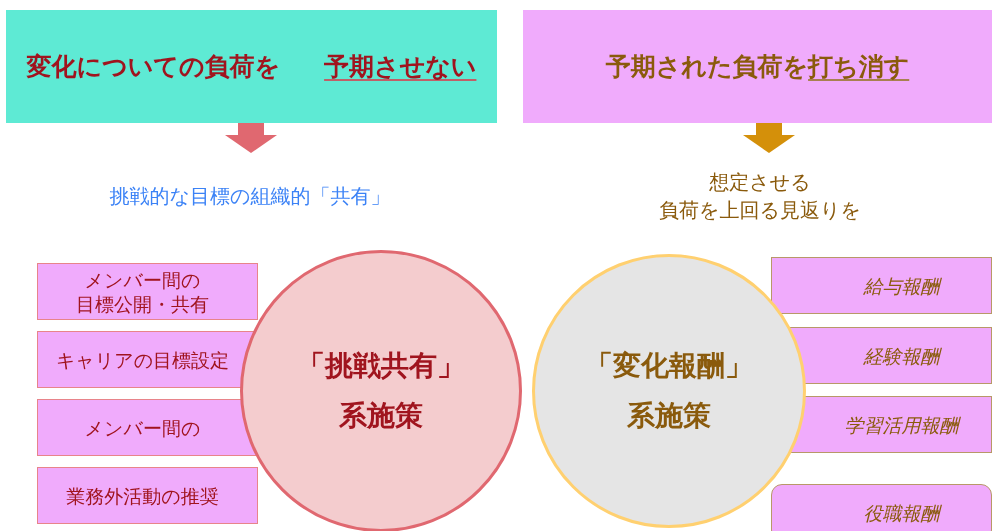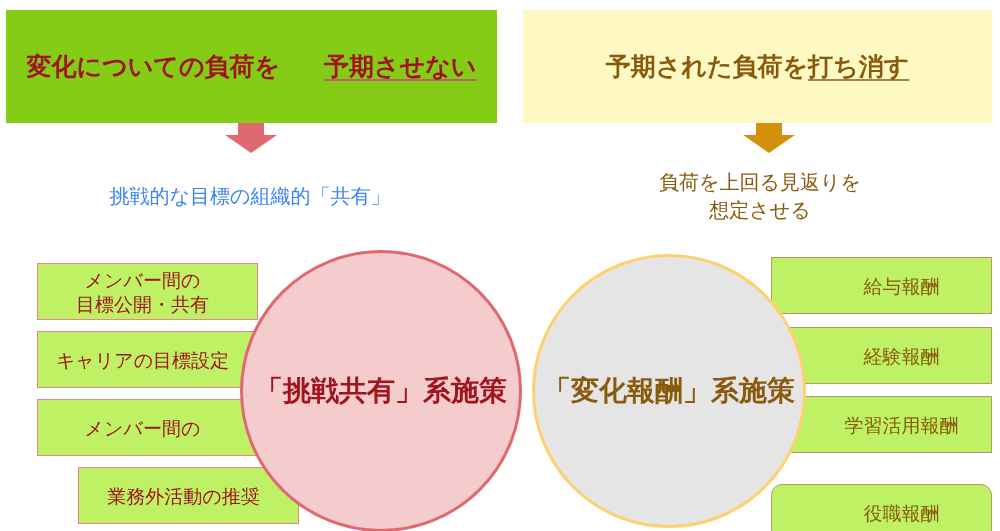--- a/index.html
+++ b/index.html
@@ -6,47 +6,47 @@
     body {
       width: 1000px; height: 531px; position: relative; overflow: hidden;
       background: #ffffff;
       font-family: "DejaVu Sans", "Liberation Sans", sans-serif;
     }
     .abs { position: absolute; }
     .header {
       display: flex; align-items: center; justify-content: center;
       font-size: 25px; font-weight: bold;
     }
-    .header-left { left: 6px; top: 10px; width: 491px; height: 113px; background: #84cc16; color: #A0141E; }
-    .header-right { left: 523px; top: 10px; width: 469px; height: 113px; background: #fef9c3; color: #8A5A0C; }
+    .header-left { left: 6px; top: 10px; width: 491px; height: 113px; background: #5eead4; color: #A0141E; }
+    .header-right { left: 523px; top: 10px; width: 469px; height: 113px; background: #f0abfc; color: #8A5A0C; }
     .underline { text-decoration: underline; text-decoration-thickness: 2px; text-underline-offset: 4px; }
     .ul-left { text-decoration-color: #C06068; margin-left: 44px; }
     .ul-right { text-decoration-color: #A88050; }
 
     .arrow { width: 0; height: 0; }
     .arrow-stem { position: absolute; }
     .arrow-left-stem { left: 238px; top: 123px; width: 26px; height: 12px; background: #E06870; }
     .arrow-left-head { left: 225px; top: 135px; border-left: 26px solid transparent; border-right: 26px solid transparent; border-top: 18px solid #E06870; }
     .arrow-right-stem { left: 756px; top: 123px; width: 26px; height: 12px; background: #D4900A; }
     .arrow-right-head { left: 743px; top: 135px; border-left: 26px solid transparent; border-right: 26px solid transparent; border-top: 18px solid #D4900A; }
 
     .subtitle { font-size: 20px; text-align: center; line-height: 28px; }
     .subtitle-left { left: 40px; top: 182px; width: 420px; color: #3b82f6; }
     .subtitle-right { left: 560px; top: 168px; width: 400px; color: #8A5A0C; }
 
     .item-box {
-      background: #bef264; display: flex; align-items: center; justify-content: center;
+      background: #f0abfc; display: flex; align-items: center; justify-content: center;
       text-align: center; font-size: 19px; line-height: 24px; box-sizing: border-box;
     }
     .item-left { left: 37px; width: 221px; height: 57px; border: 1.5px solid #E8848A; color: #A0141E; padding-right: 10px; }
-    .item-right { left: 771px; width: 221px; height: 57px; border: 1.5px solid #B89868; color: #8A5A0C; padding-left: 40px; }
+    .item-right { left: 771px; width: 221px; height: 57px; border: 1.5px solid #B89868; color: #8A5A0C; padding-left: 40px; font-style: italic; }
 
     .circle {
       border-radius: 50%; box-sizing: border-box;
-      display: flex; align-items: center; justify-content: center;
+      display: flex; flex-direction: column; align-items: center; justify-content: center;
       font-size: 28px; font-weight: bold; line-height: 50px;
     }
     .circle-left { left: 240px; top: 250px; width: 282px; height: 282px; background: #F4CCCE; border: 3px solid #E06870; color: #A0141E; }
     .circle-right { left: 532px; top: 254px; width: 274px; height: 274px; background: #e5e5e5; border: 3px solid #FFD070; color: #8A5A0C; }
   </style>
 </head>
 <body>
 
 <div class="abs header header-left">
   <span>変化についての負荷を</span>
@@ -63,40 +63,40 @@
     <div>メンバー間の</div>
     <div>目標公開・共有</div>
   </div>
 </div>
 <div class="abs item-box item-left" style="top:331px;justify-content:center;">
   <div>キャリアの目標設定</div>
 </div>
 <div class="abs item-box item-left" style="top:399px;">
   <div>メンバー間の</div>
 </div>
-<div class="abs item-box item-left" style="top:467px;margin-left:41px;">
+<div class="abs item-box item-left" style="top:467px;">
   <div>業務外活動の推奨</div>
 </div>
 
 <div class="abs circle circle-left">
   <div>「挑戦共有」</div>
   <div>系施策</div>
 </div>
 
 <div class="abs header header-right">
   <span>予期された負荷を</span>
     <span class="underline ul-right">打ち消す</span>
 </div>
 
 <div class="arrow-stem arrow-right-stem"></div>
 <div class="abs arrow arrow-right-head"></div>
 
 <div class="abs subtitle subtitle-right">
+  <div>想定させる</div>
   <div>負荷を上回る見返りを</div>
-  <div>想定させる</div>
 </div>
 
 <div class="abs item-box item-right" style="top:257px;">
   <div>給与報酬</div>
 </div>
 <div class="abs item-box item-right" style="top:327px;">
   <div>経験報酬</div>
 </div>
 <div class="abs item-box item-right" style="top:396px;">
   <div>学習活用報酬</div>

